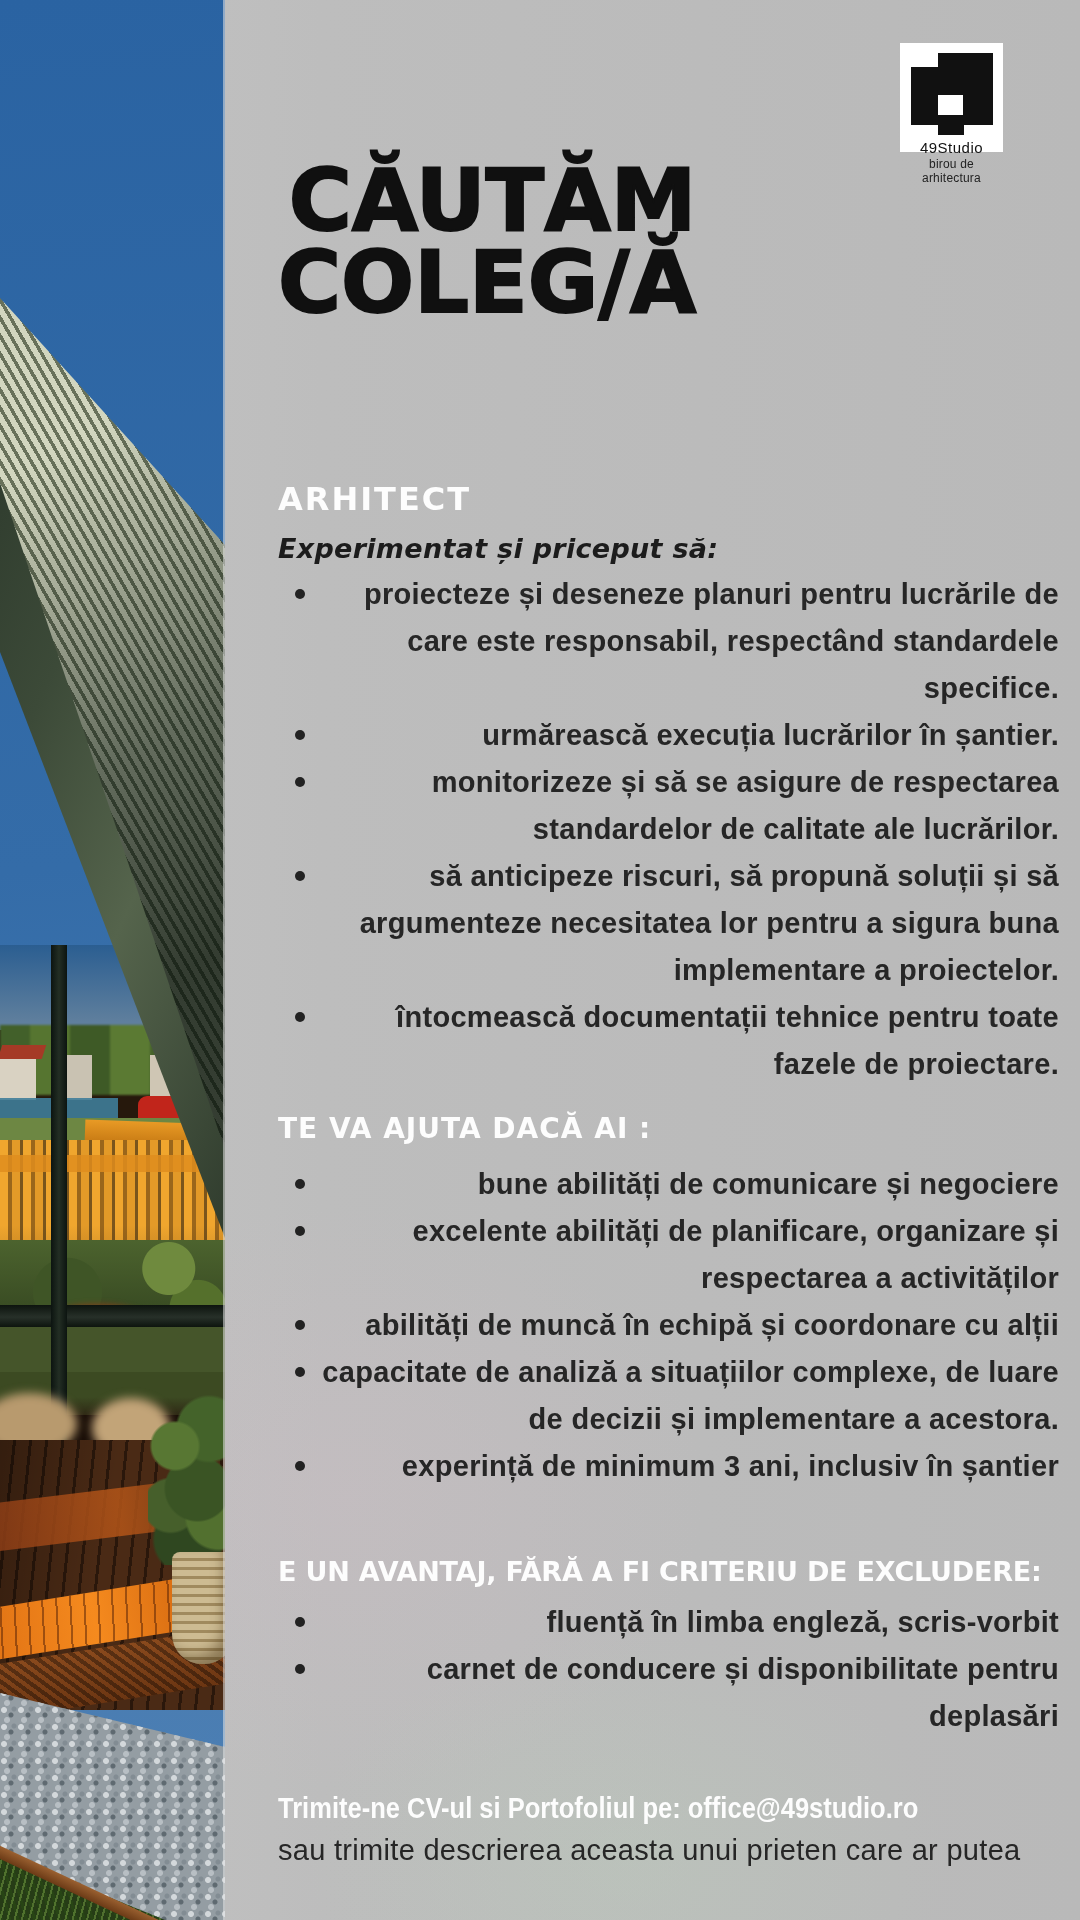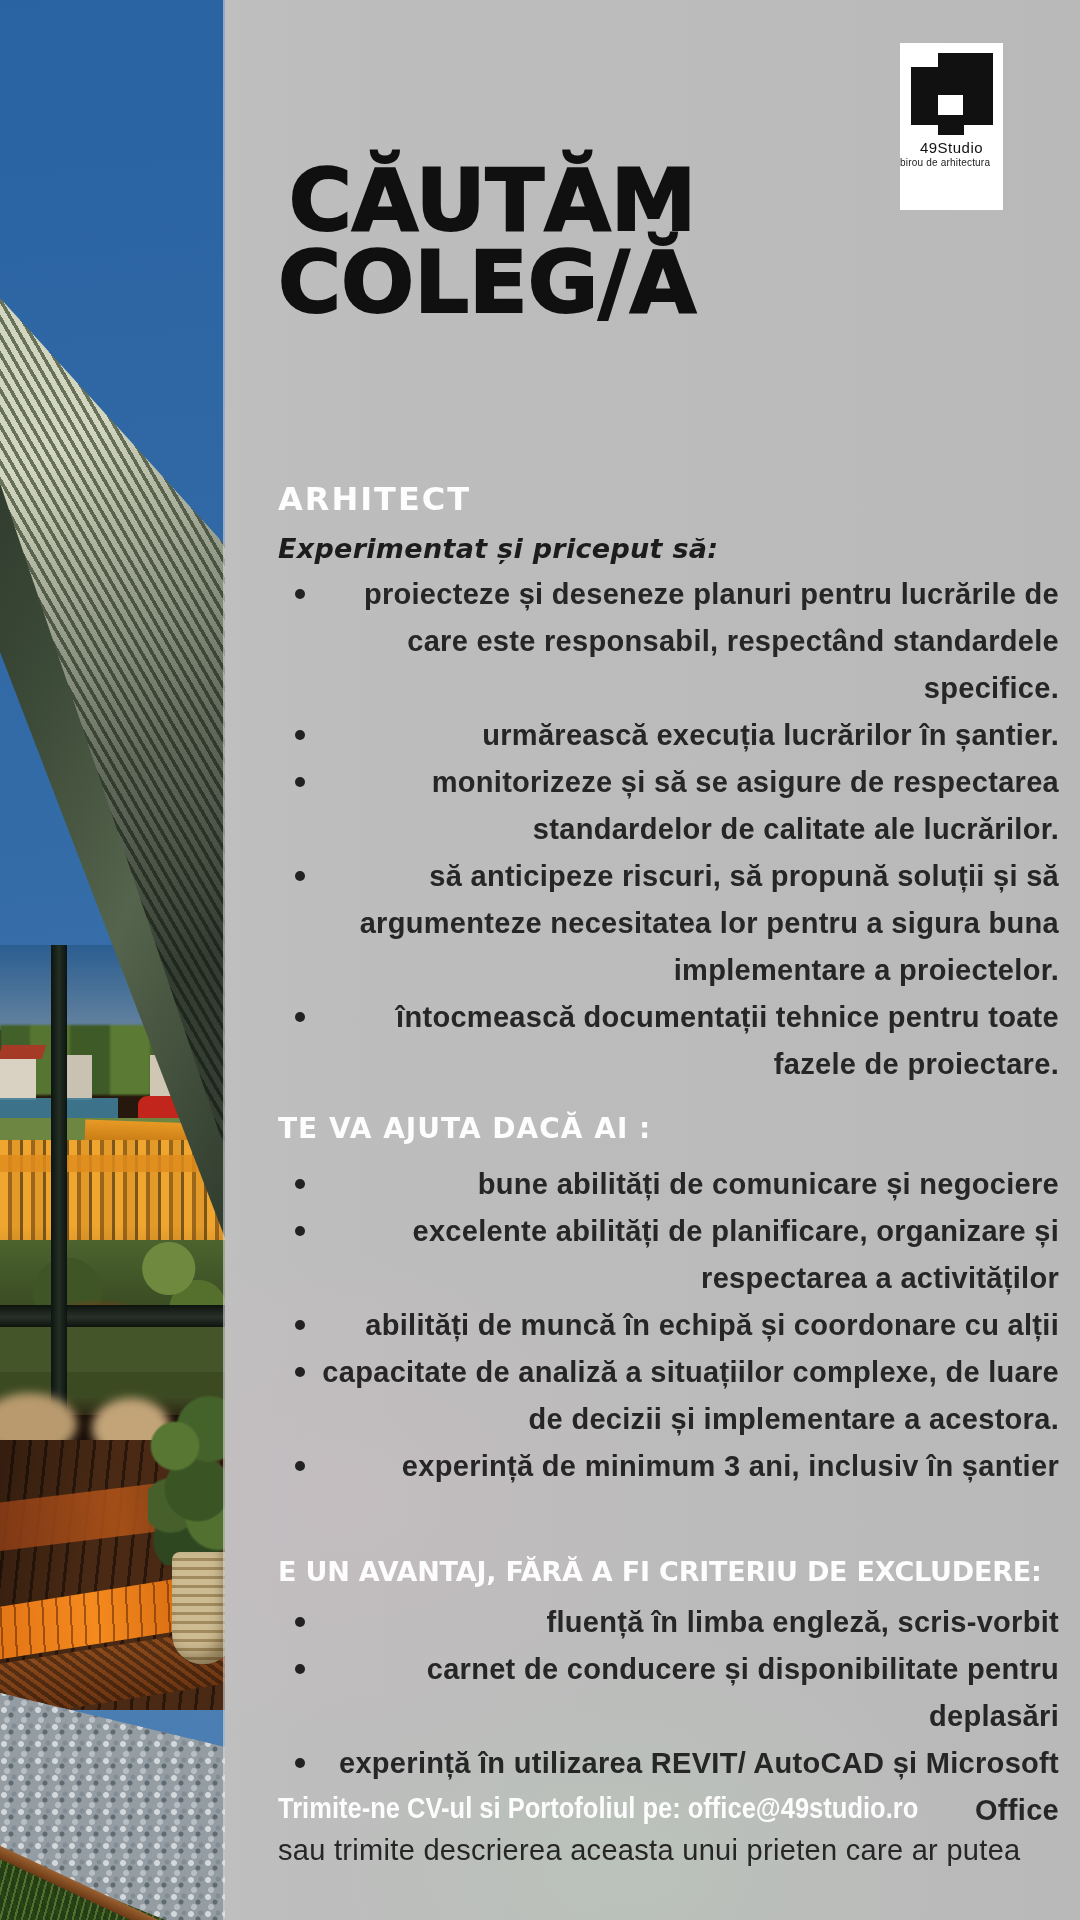--- a/index.html
+++ b/index.html
@@ -92,24 +92,24 @@
     clip-path:polygon(0 38px,225px 92px,225px 265px,112px 265px,0 198px);}
   .grass{position:absolute;left:0;top:1835px;width:225px;height:85px;
     background-color:#263c16;
     background-image:
       repeating-linear-gradient(105deg,rgba(120,160,70,.5) 0 2px,rgba(0,0,0,0) 2px 7px),
       repeating-linear-gradient(75deg,rgba(40,70,20,.8) 0 3px,rgba(0,0,0,0) 3px 8px);
     clip-path:polygon(0 18px,165px 85px,0 85px);}
   .rust{position:absolute;left:-4px;top:1844px;width:185px;height:12px;transform:rotate(25deg);transform-origin:left top;
     background:linear-gradient(180deg,#9a6030,#6b3a16);}
   
-  .logo{position:absolute;top:43px;right:77px;width:103px;height:167px;background:#fff;}
+  .logo{position:absolute;top:43px;right:77px;width:103px;height:109px;background:#fff;}
   .logo svg{position:absolute;left:0;top:0;}
   .logo-name{position:absolute;left:0;right:0;top:96px;text-align:center;font-size:15px;letter-spacing:.5px;color:#121212;}
-  .logo-tag{position:absolute;left:0;right:0;top:114px;text-align:left;font-size:10px;letter-spacing:.2px;color:#222;}
+  .logo-tag{position:absolute;left:0;right:0;top:114px;text-align:center;font-size:12px;letter-spacing:.2px;color:#222;}
   
   .content{position:absolute;left:225px;top:0;right:0;bottom:0;text-align:right;}
   .title{position:absolute;left:53px;top:159px;
     font-family:"DejaVu Sans","Liberation Sans",sans-serif;font-weight:bold;
     font-size:86px;line-height:82px;letter-spacing:0;color:#101010;
     -webkit-text-stroke:2px #101010;}
   .h-white{position:absolute;left:53px;color:#fdfdfd;
     font-family:"DejaVu Sans","Liberation Sans",sans-serif;font-weight:bold;}
   .h-arhitect{top:480px;font-size:32px;letter-spacing:2px;}
   .h-helps{top:1112px;font-size:28px;letter-spacing:1px;}
@@ -203,21 +203,20 @@
       <li>abilități de muncă în echipă și coordonare cu alții</li>
       <li>capacitate de analiză a situațiilor complexe, de luare de decizii și implementare a acestora.</li>
       <li>experință de minimum 3 ani, inclusiv în șantier</li>
     </ul>
 
     <div class="h-white h-advantage">E UN AVANTAJ, FĂRĂ A FI CRITERIU DE EXCLUDERE:</div>
 
     <ul class="blist list3">
       <li>fluență în limba engleză, scris-vorbit</li>
       <li>carnet de conducere și disponibilitate pentru deplasări</li>
-      <li>experință în utilizarea REVIT/ AutoCAD și Microsoft Office</li>
     </ul>
 
     <div class="cta-bold"><span>Trimite-ne CV-ul si Portofoliul pe: </span><span>office@49studio.ro</span></div>
     <div class="cta-text">
       <div>sau trimite descrierea aceasta unui prieten care ar putea</div>
     </div>
   </div>
 
 </div>
 

